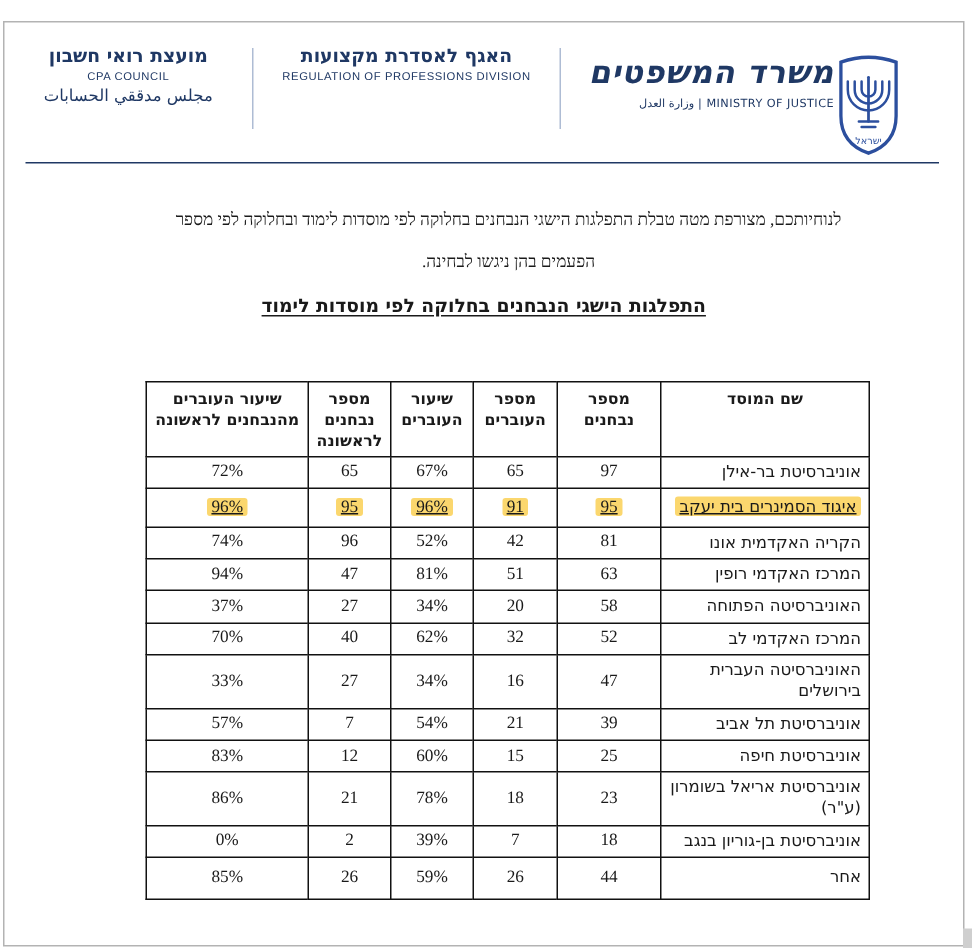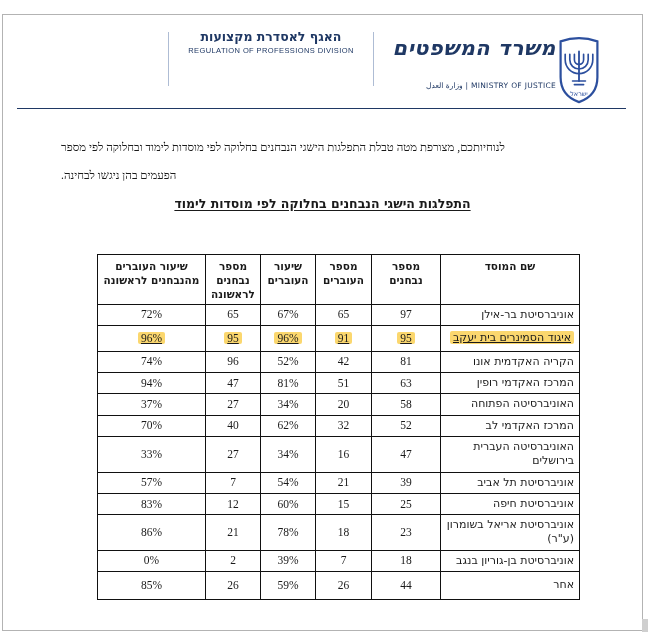--- a/index.html
+++ b/index.html
@@ -16,30 +16,30 @@
   .brand{box-sizing:border-box;padding-top:14px;text-align:center;}
   .brand .he{font-weight:bold;font-size:12.5px;line-height:1.35;color:var(--navy);}
   .brand .en{font-size:7.5px;letter-spacing:.4px;line-height:1.4;color:var(--navy);
              font-family:"Liberation Sans","DejaVu Sans",sans-serif;font-stretch:condensed;}
   .brand .ar{font-size:11px;line-height:1.45;color:var(--navy);}
   .sec-ministry{width:268px;display:flex;flex-direction:row;align-items:flex-start;
                 justify-content:flex-start;padding-right:40px;padding-top:12px;text-align:right;}
   .sec-ministry .txt{margin-top:10px;margin-left:8px;text-align:right;}
   .sec-ministry .he-big{font-weight:bold;font-size:21px;line-height:1.1;color:var(--navy);
                         letter-spacing:.5px;font-style:italic;}
-  .sec-ministry .sub{font-size:7.5px;margin-top:21px;letter-spacing:.3px;color:var(--navy);
+  .sec-ministry .sub{font-size:7.5px;margin-top:4px;letter-spacing:.3px;color:var(--navy);
                      text-align:right;}
   .sec-division{width:204px;}
   .sec-council{flex:1;}
   .vdiv{width:1px;background:#aebcd4;height:54px;margin-top:17px;}
   .emblem{width:46px;height:72px;flex:0 0 auto;margin-top:6px;}
   .rule{position:absolute;top:93px;left:14px;right:16px;border-top:1.6px solid var(--navy);}
 
   
-  .intro{position:absolute;top:118px;right:25px;width:556px;text-align:left;
+  .intro{position:absolute;top:118px;right:25px;width:556px;text-align:center;
          font-size:11.5px;line-height:28px;
          font-family:"Liberation Serif","DejaVu Serif","DejaVu Sans",serif;}
   .doc-title{position:absolute;top:181px;left:0;right:0;text-align:center;
              font-weight:bold;font-size:12.5px;text-decoration:underline;
              text-underline-offset:2px;}
 
   
   table.results{position:absolute;top:239px;left:94px;width:482px;border-collapse:collapse;
                 table-layout:fixed;border:1.6px solid #111;}
   .results th,.results td{border:1px solid #111;padding:2px 3px;}
@@ -81,20 +81,25 @@
 
     <div class="vdiv"></div>
 
     <div class="brand sec-division">
       <div class="he">האגף לאסדרת מקצועות</div>
       <div class="en">REGULATION OF PROFESSIONS DIVISION</div>
     </div>
 
     <div class="vdiv"></div>
 
+    <div class="brand sec-council">
+      <div class="he">מועצת רואי חשבון</div>
+      <div class="en">CPA COUNCIL</div>
+      <div class="ar">مجلس مدققي الحسابات</div>
+    </div>
 
   </div>
 
   <div class="rule"></div>
 
   <div class="intro">
     <div>לנוחיותכם, מצורפת מטה טבלת התפלגות הישגי הנבחנים בחלוקה לפי מוסדות לימוד ובחלוקה לפי מספר</div>
     <div>הפעמים בהן ניגשו לבחינה.</div>
   </div>
 

